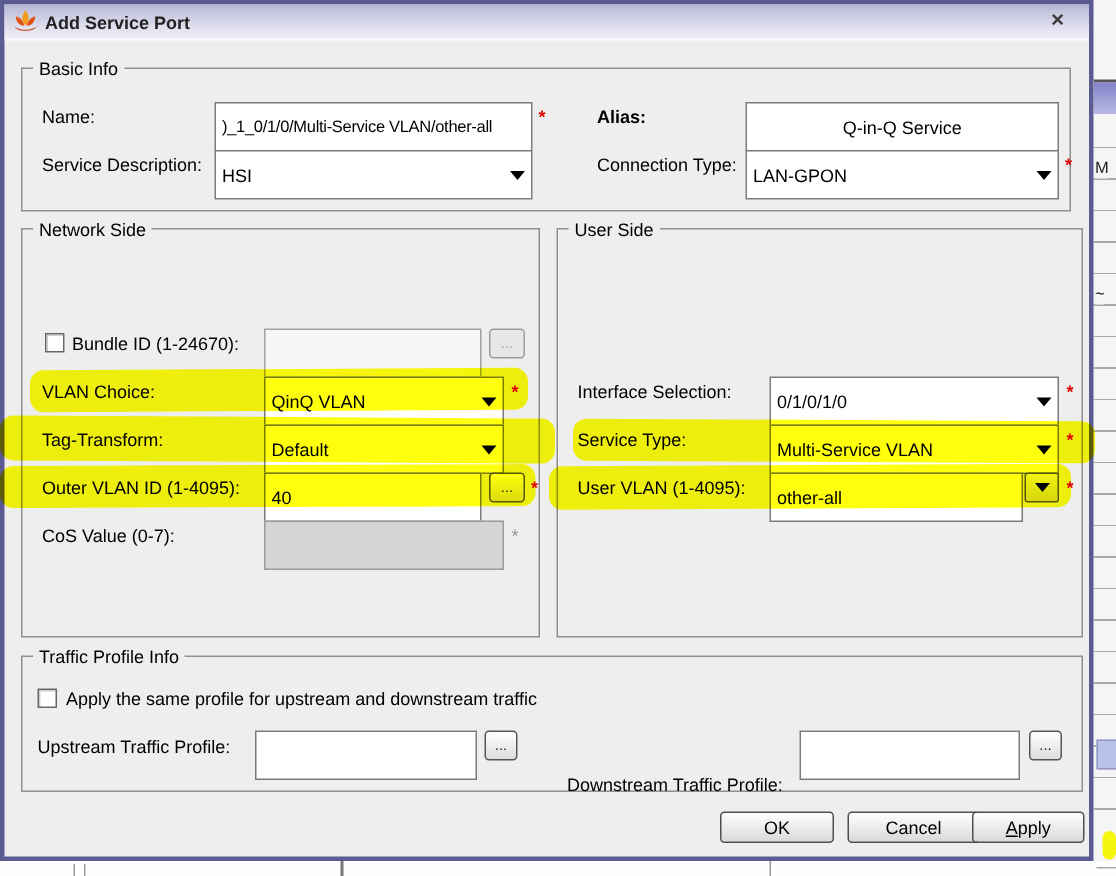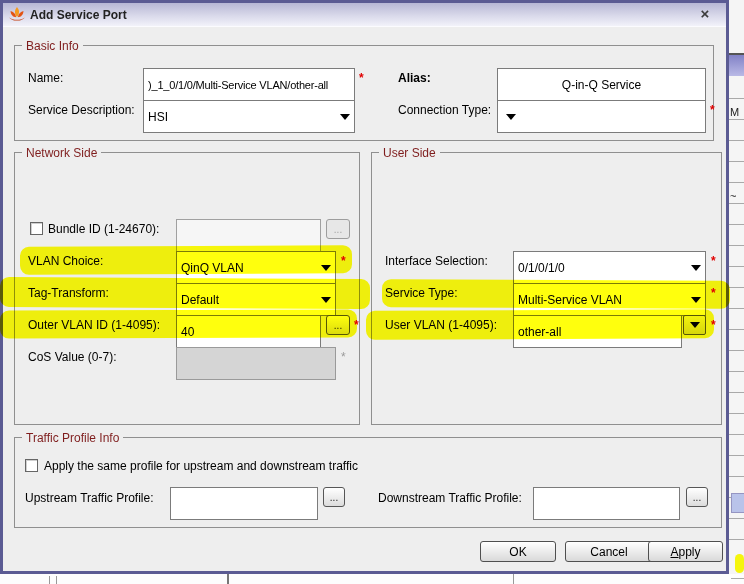--- a/index.html
+++ b/index.html
@@ -24,21 +24,21 @@
   .dialog{left:0;top:0;width:729px;height:574px;box-sizing:border-box;
     border:3px solid #5b5b93;background:#eeeeee;}
   .titlebar{left:3px;top:3px;width:723px;height:23px;
     background:linear-gradient(180deg,#b7b7d5 0%,#d9d9ea 55%,#f2f2fa 100%);
     border-bottom:1px solid #fbfbfe;}
   .title-text{left:30px;top:8px;font-weight:bold;color:#222;}
   .close-x{left:696px;top:5px;width:18px;height:18px;text-align:center;
     font-size:15px;font-weight:bold;color:#3c3c3c;line-height:18px;cursor:pointer;}
   
   .grp{box-sizing:border-box;border:1px solid #8f8f8f;}
-  .grp-label{background:#eeeeee;padding:0 4px;color:#7f1d1d;text-align:right;}
+  .grp-label{background:#eeeeee;padding:0 4px;color:#000000;text-align:right;}
   
   .lbl{white-space:nowrap;}
   .field{box-sizing:border-box;height:33px;background:#fff;border:1px solid #7b7b7b;
     display:flex;align-items:center;padding:0 4px;white-space:nowrap;overflow:hidden;}
   .field .val{flex:1;overflow:hidden;}
   .field.small-text .val{font-size:11px;letter-spacing:-0.2px;}
   .field.disabled{background:#d5d5d5;border-color:#9a9a9a;}
   .arr{width:0;height:0;border-left:5px solid transparent;border-right:5px solid transparent;
     border-top:6px solid #000;margin-left:4px;}
   .mini-btn{box-sizing:border-box;height:20px;border:1px solid #565656;border-radius:3px;
@@ -108,20 +108,21 @@
   </div>
 
   <span class="abs lbl" style="left:28px;top:103px;">Service Description:</span>
   <div class="abs field" style="left:143px;top:100px;width:212px;">
     <span class="val">HSI</span>
     <span class="arr"></span>
   </div>
 
   <span class="abs lbl" style="left:398px;top:103px;">Connection Type:</span>
   <div class="abs field" style="left:497px;top:100px;width:209px;">
+    <span class="val">LAN-GPON</span>
     <span class="arr"></span>
   </div>
   <span class="abs req" style="left:710px;top:103px;">*</span>
 
   <div class="abs grp" style="left:14px;top:152px;width:346px;height:273px;"></div>
   <span class="abs grp-label" style="left:22px;top:146px;">Network Side</span>
 
   <span class="abs cb" style="left:30px;top:222px;"></span>
   <span class="abs lbl" style="left:48px;top:222px;">Bundle ID (1-24670):</span>
   <div class="abs field" style="left:176px;top:219px;width:145px;background:#f6f6f6;border-color:#a0a0a0;">
@@ -186,21 +187,21 @@
 
   <span class="abs cb" style="left:25px;top:459px;"></span>
   <span class="abs lbl" style="left:44px;top:459px;">Apply the same profile for upstream and downstream traffic</span>
 
   <span class="abs lbl" style="left:25px;top:491px;">Upstream Traffic Profile:</span>
   <div class="abs field" style="left:170px;top:487px;width:148px;">
     <span class="val"></span>
   </div>
   <div class="abs mini-btn" style="left:323px;top:487px;width:22px;">...</div>
 
-  <span class="abs lbl" style="left:378px;top:491px;">Downstream Traffic Profile:</span>
+  <span class="abs lbl" style="left:378px;top:516px;">Downstream Traffic Profile:</span>
   <div class="abs field" style="left:533px;top:487px;width:147px;">
     <span class="val"></span>
   </div>
   <div class="abs mini-btn" style="left:686px;top:487px;width:22px;">...</div>
 
   <div class="abs push-btn" style="left:480px;top:541px;width:76px;">OK</div>
   <div class="abs push-btn" style="left:565px;top:541px;width:88px;">Cancel</div>
   <div class="abs push-btn" style="left:648px;top:541px;width:75px;">
     <span class="u">A</span>
       <span>pply</span>

